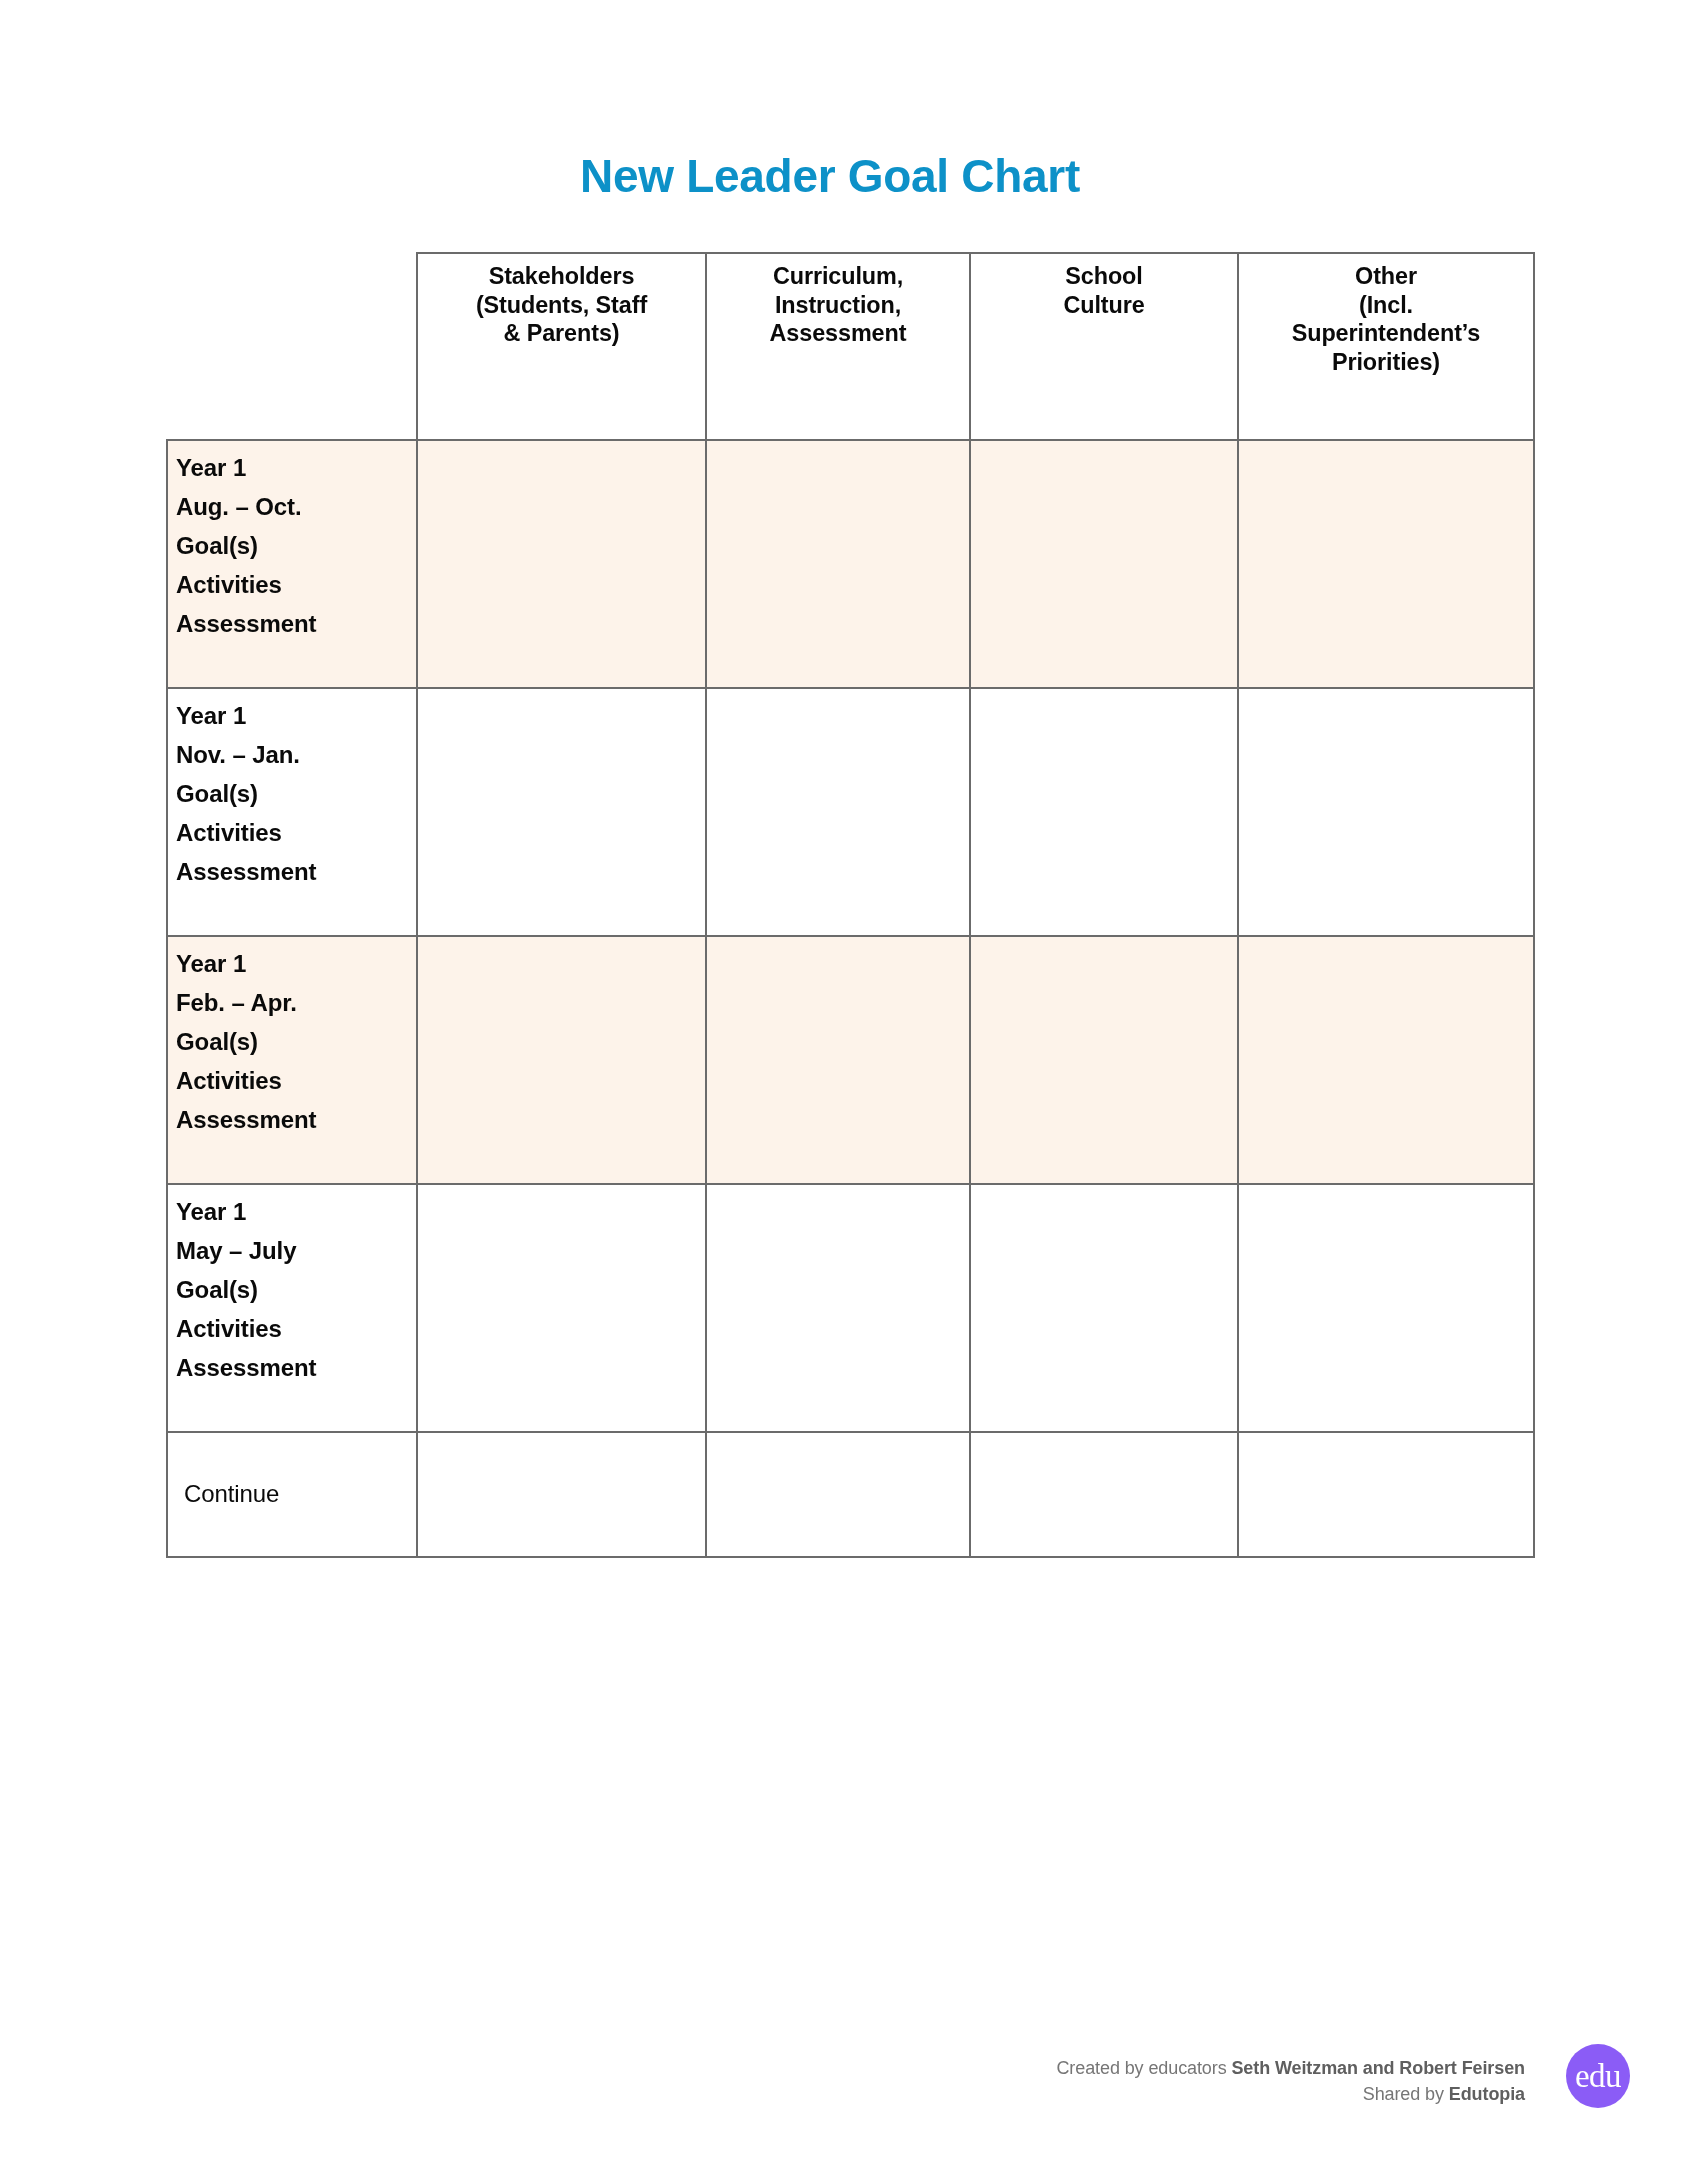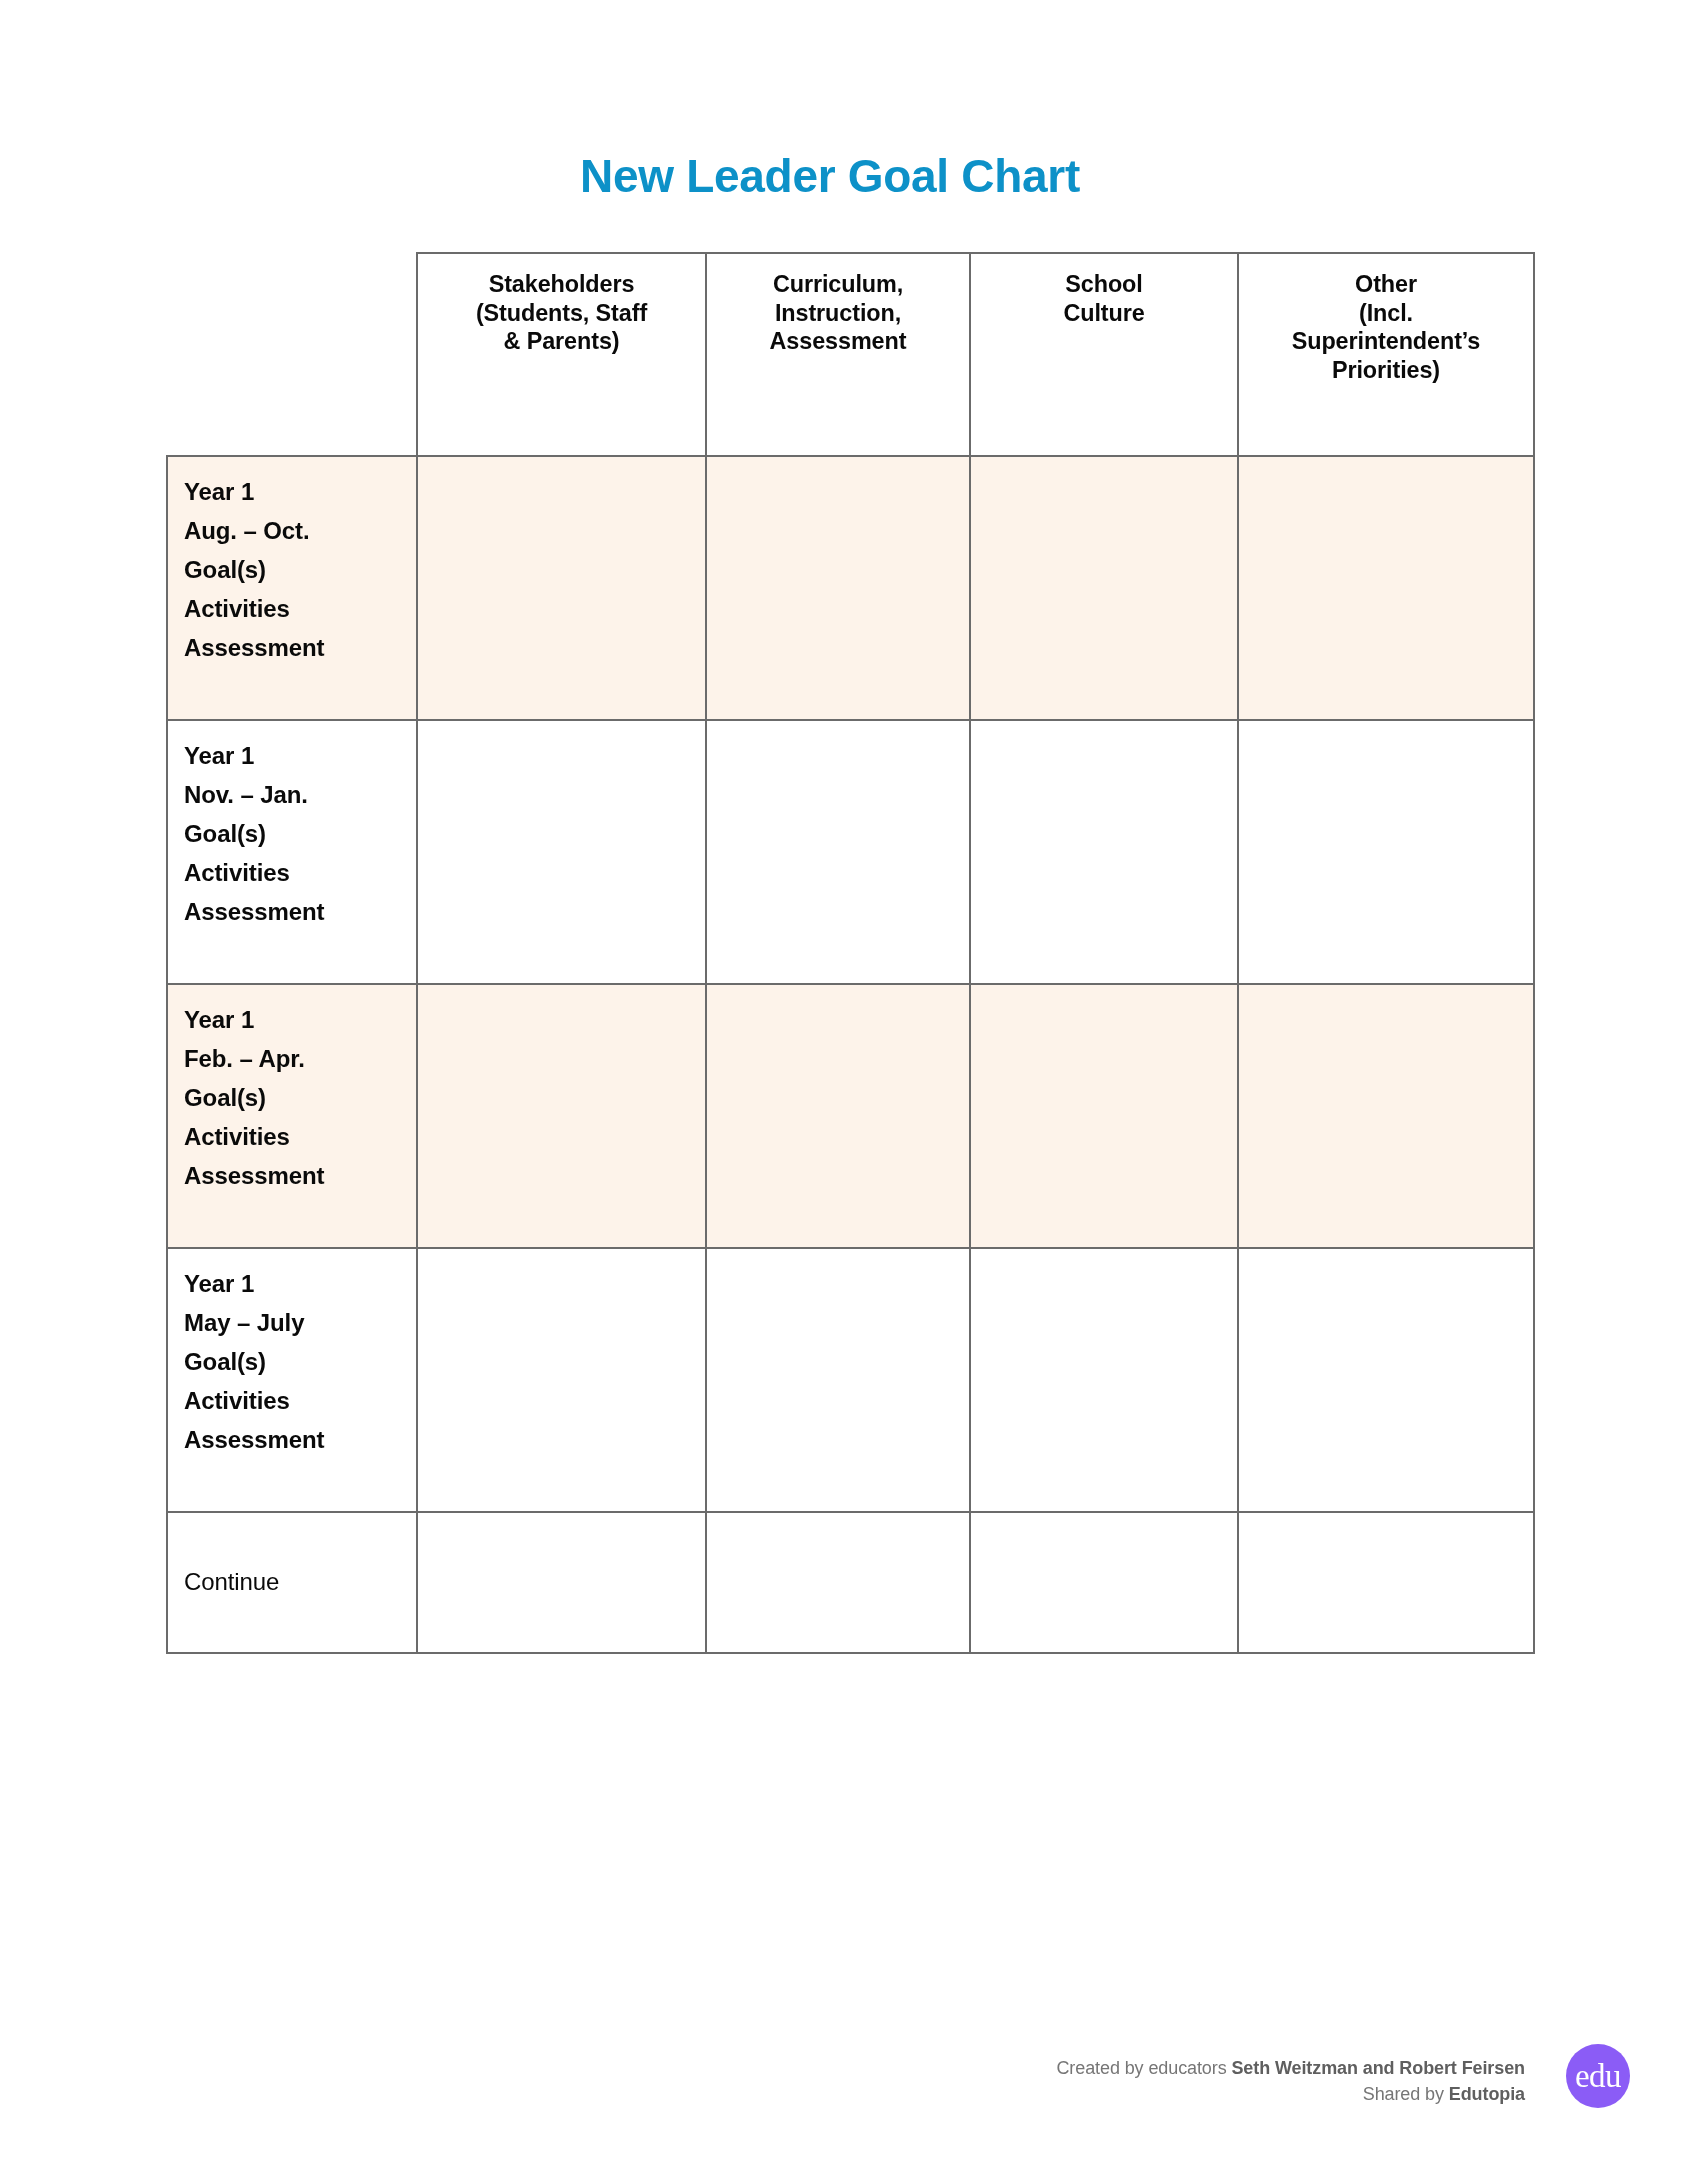--- a/index.html
+++ b/index.html
@@ -51,21 +51,21 @@
 
   .goal-table col.c-label { width: 250px; }
   .goal-table col.c1      { width: 289px; }
   .goal-table col.c2      { width: 264px; }
   .goal-table col.c3      { width: 268px; }
   .goal-table col.c4      { width: 296px; }
 
   .goal-table td,
   .goal-table th {
     border: 2.3px solid #6b6b6b;
-    padding: 16px;
+    padding: 8px;
     vertical-align: top;
     background: #ffffff;
   }
 
   
   .corner-cell {
     border: none !important;
     background: #ffffff;
   }
 

